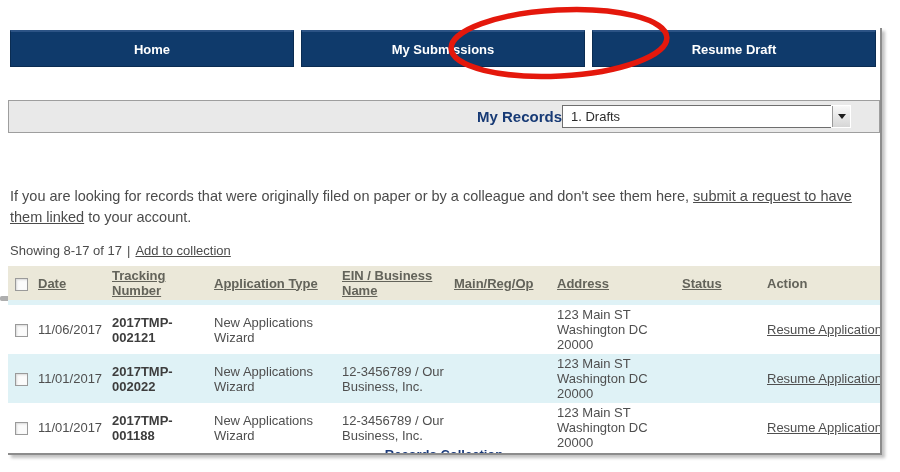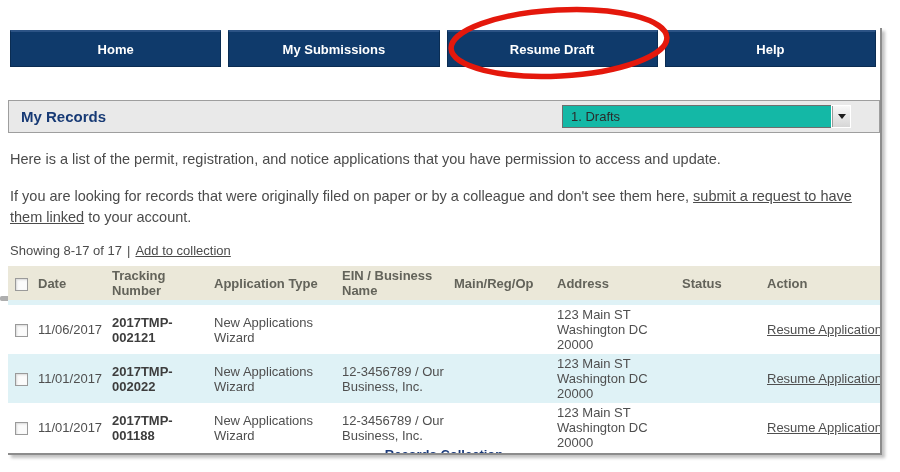--- a/index.html
+++ b/index.html
@@ -22,25 +22,25 @@
     border: 1px solid #0a2c52; border-top: 2px solid #2c5385;
   }
 
   
   .annotation { position: absolute; left: 442px; top: 3px; width: 235px; height: 80px; z-index: 50; pointer-events: none; }
 
   
   .records-bar {
     position: absolute; left: 0; top: 72px; width: 872px; height: 33px;
     background: #e9e9e9; border: 1px solid #9e9e9e;
-    display: flex; align-items: center; justify-content: space-between;
+    display: flex; align-items: center; justify-content: flex-end;
   }
   .records-title { padding-left: 12px; color: #173a75; font-weight: bold; font-size: 15px; }
   .dropdown {
-    margin-right: 28px; width: 289px; height: 23px; background: #14b8a6;
+    margin-right: 28px; width: 289px; height: 23px; background: #ffffff;
     border: 1px solid #6e6e6e; display: flex; align-items: center; cursor: pointer;
   }
   .dropdown-value { flex: 1; padding-left: 8px; font-size: 13px; color: #2b2b2b; }
   .dropdown-arrow-btn {
     width: 18px; height: 21px; background: linear-gradient(#f8f8f8, #d6d6d6);
     border-left: 1px solid #9a9a9a; outline: 1px solid #fff; display: flex; align-items: center; justify-content: center;
   }
   .tri-down { width: 0; height: 0; border-left: 4px solid transparent; border-right: 4px solid transparent; border-top: 5px solid #1c1c1c; }
 
   
@@ -51,21 +51,21 @@
 
   
   .showing-line { position: absolute; left: 2px; top: 215px; font-size: 13px; color: #4b4b4b; }
   .showing-line .sep { margin: 0 5px; }
 
   
   table.records { position: absolute; left: 0; top: 238px; width: 872px; border-collapse: collapse; table-layout: fixed; font-size: 13px; color: #4f4f4f; }
   table.records th, table.records td { padding: 2px 2px 2px 4px; vertical-align: middle; text-align: left; line-height: 15px; overflow: hidden; }
   thead tr { background: #ebe8d9; height: 34px; border-bottom: 5px solid #dff2f6; }
   th { font-weight: bold; color: #63635a; }
-  th .sort-link { cursor: pointer; }
+  th .sort-link { text-decoration: underline; cursor: pointer; }
   tbody tr { height: 48px; background: #ffffff; }
   tbody tr.alt { background: #dff2f6; }
   .col-cb { text-align: center !important; padding-left: 2px !important; }
   td.tracking { font-weight: bold; color: #3d3d3d; }
   td.action { text-align: right !important; padding-right: 3px !important; }
   .action-link { color: #4f4f4f; text-decoration: underline; cursor: pointer; white-space: nowrap; text-align: center; }
   .checkbox {
     display: inline-block; width: 13px; height: 13px; background: #fbfbfb;
     border: 1px solid #9a9a9a; box-shadow: inset 1px 1px 2px #d9d9d9; cursor: pointer; vertical-align: middle;
   }
@@ -81,34 +81,32 @@
 
 <div class="page">
   <div class="artifact-dash"></div>
 
   <div class="container">
 
     <div class="nav">
       <div class="nav-btn">Home</div>
       <div class="nav-btn">My Submissions</div>
       <div class="nav-btn">Resume Draft</div>
-      <div class="nav-btn">Help</div>
     </div>
 
     <div class="records-bar">
       <div class="records-title">My Records</div>
       <div class="dropdown">
         <div class="dropdown-value">1. Drafts</div>
         <div class="dropdown-arrow-btn">
           <span class="tri-down"></span>
         </div>
       </div>
     </div>
 
-    <div class="para para1">Here is a list of the permit, registration, and notice applications that you have permission to access and update.</div>
     <div class="para para2"><span>If you are looking for records that were originally filed on paper or by a colleague and don't see them here, </span><span class="inline-link">submit a request to have them linked</span><span> to your account.</span></div>
 
     <div class="showing-line">
       <span>Showing 8-17 of 17</span><span class="sep">|</span><span class="inline-link">Add to collection</span>
     </div>
 
     <table class="records">
       <colgroup>
         <col style="width:26px">
           <col style="width:74px">

